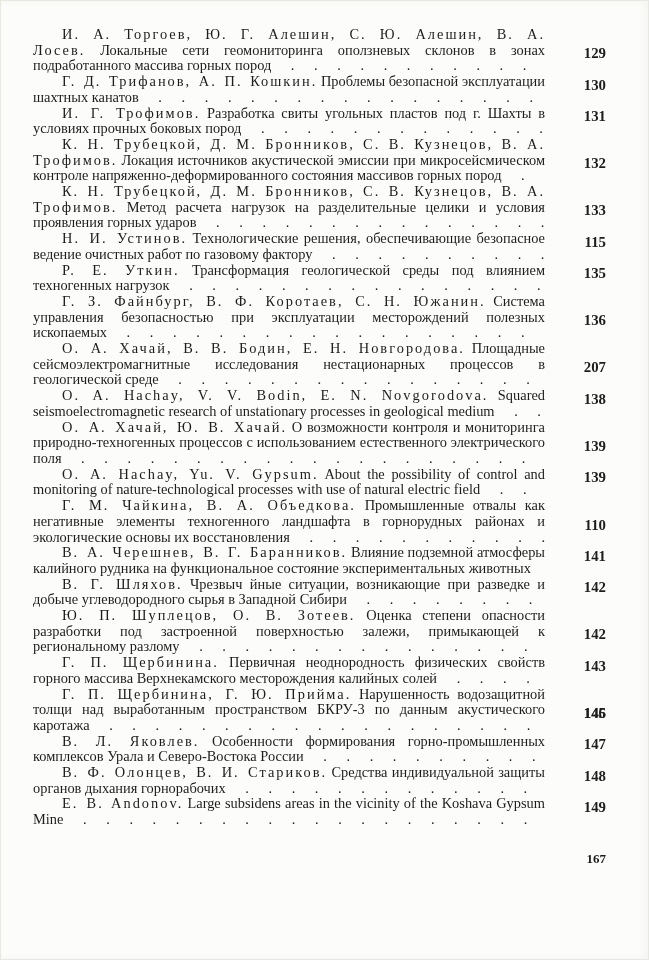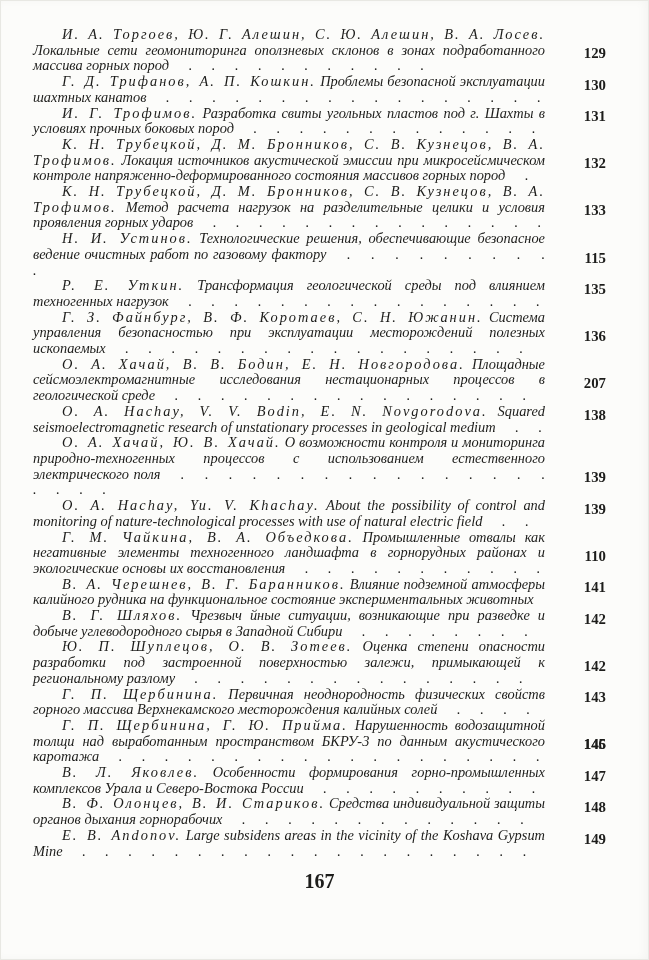--- a/index.html
+++ b/index.html
@@ -32,21 +32,20 @@
   }
 
   .entry {
     position: relative;
   }
 
   .entry .body {
     margin-right: 61px;           
     text-align: justify;
     text-indent: 29px;            
-    font-style: italic;
   }
 
   .authors {
     letter-spacing: 2px;          
     word-spacing: 2px;
   }
 
   .dots {
     word-spacing: 16px;           
     white-space: normal;
@@ -57,24 +56,24 @@
     right: 0;
     bottom: 12px;
     width: 60px;
     text-align: right;
     font-weight: 700;
     font-size: 14.8px;
     line-height: 15.7px;
   }
 
   .folio {
-    margin-top: 14px;
-    text-align: center;
+    margin-top: 23px;
+    text-align: right;
     font-weight: 700;
-    font-size: 20px;
+    font-size: 13px;
     line-height: 16px;
   }
 </style>
 </head>
 <body>
 
 <div class="page">
   <div class="toc" id="toc">
       <div class="entry">
         <div class="body"><span class="authors">И. А. Торгоев, Ю. Г. Алешин, С. Ю. Алешин, В. А. Лосев.</span> <span class="title">Локальные сети геомониторинга оползневых склонов в зонах подработанного массива горных пород</span><span class="dots"> . . . . . . . . . . .</span></div>
@@ -114,21 +113,21 @@
       </div>
       <div class="entry">
         <div class="body"><span class="authors">O. A. Hachay, V. V. Bodin, E. N. Novgorodova.</span> <span class="title">Squared seismoelectromagnetic research of unstationary processes in geological medium</span><span class="dots"> . .</span></div>
         <div class="pnum">138</div>
       </div>
       <div class="entry">
         <div class="body"><span class="authors">О. А. Хачай, Ю. В. Хачай.</span> <span class="title">О возможности контроля и мониторинга природно-техногенных процессов с использованием естественного электрического поля</span><span class="dots"> . . . . . . . . . . . . . . . . . . . .</span></div>
         <div class="pnum">139</div>
       </div>
       <div class="entry">
-        <div class="body"><span class="authors">O. A. Hachay, Yu. V. Khachay.</span> <span class="title">About the possibility of control and monitoring of nature-technological processes with use of natural electric field</span><span class="dots"> . .</span></div>
+        <div class="body"><span class="authors">O. A. Hachay, Yu. V. Gypsum.</span> <span class="title">About the possibility of control and monitoring of nature-technological processes with use of natural electric field</span><span class="dots"> . .</span></div>
         <div class="pnum">139</div>
       </div>
       <div class="entry">
         <div class="body"><span class="authors">Г. М. Чайкина, В. А. Объедкова.</span> <span class="title">Промышленные отвалы как негативные элементы техногенного ландшафта в горнорудных районах и экологические основы их восстановления</span><span class="dots"> . . . . . . . . . . .</span></div>
         <div class="pnum">110</div>
       </div>
       <div class="entry">
         <div class="body"><span class="authors">В. А. Черешнев, В. Г. Баранников.</span> <span class="title">Влияние подземной атмосферы калийного рудника на функциональное состояние экспериментальных животных</span><span class="dots"></span></div>
         <div class="pnum">141</div>
       </div>

